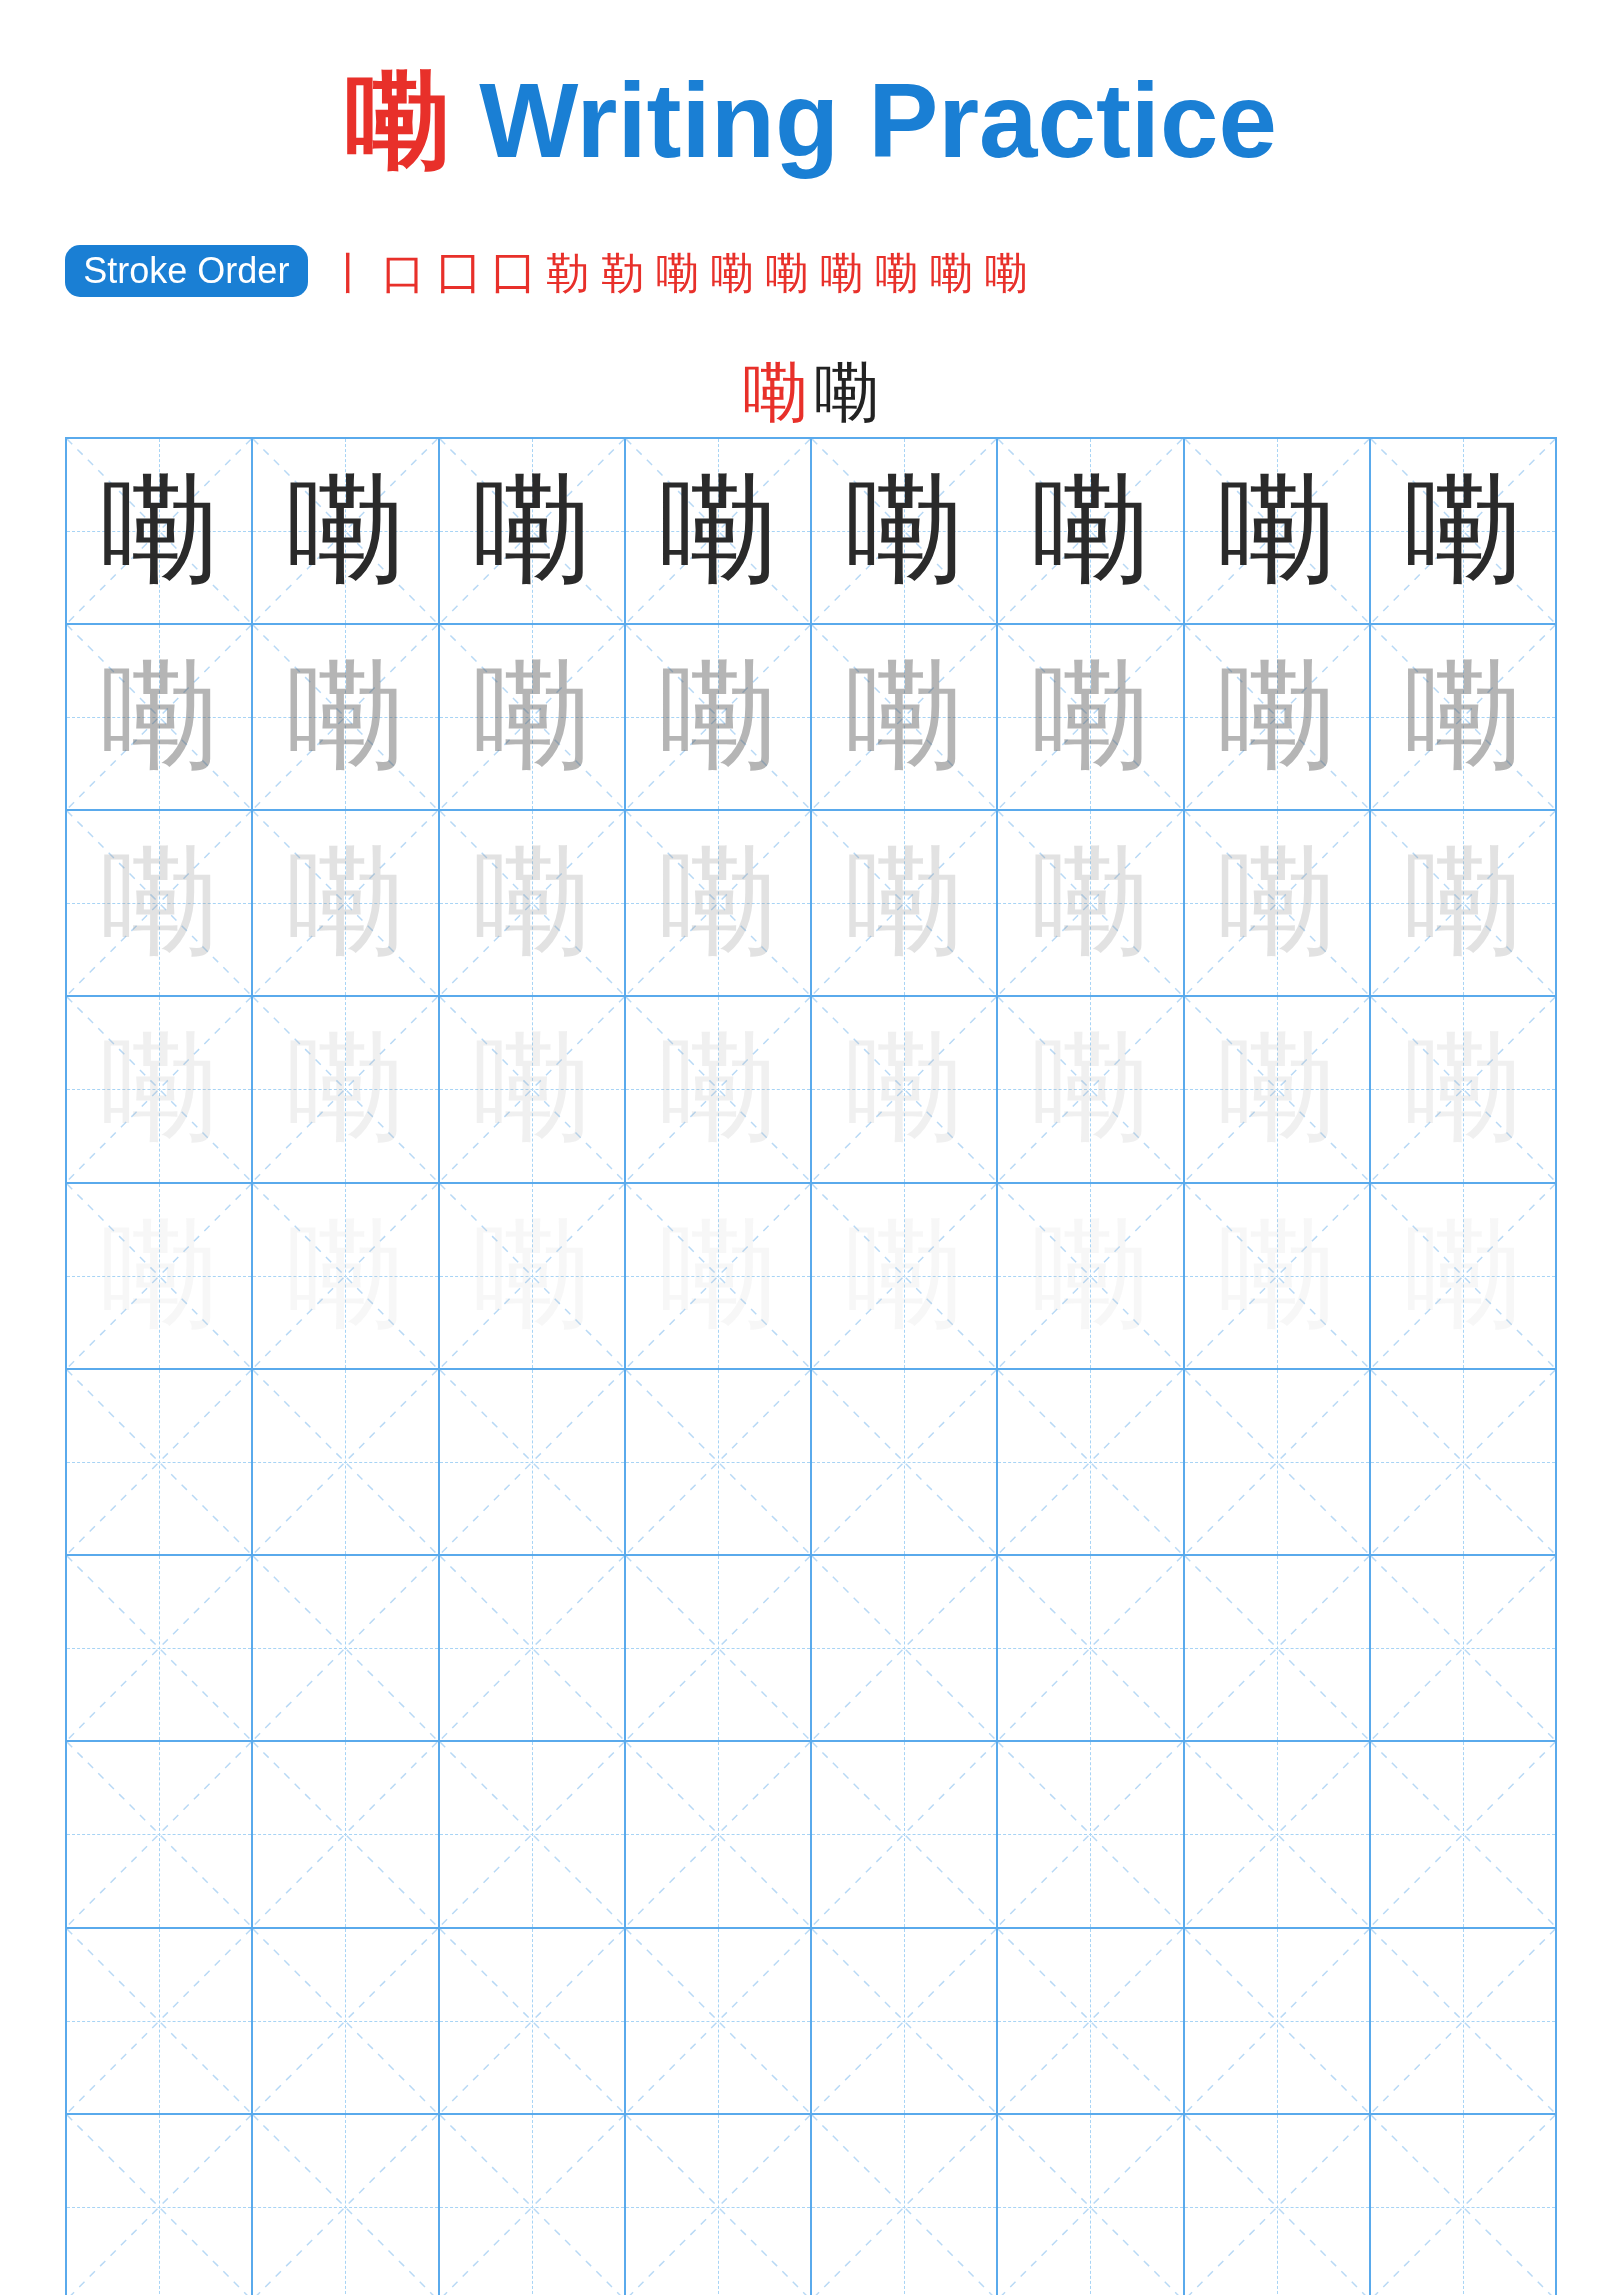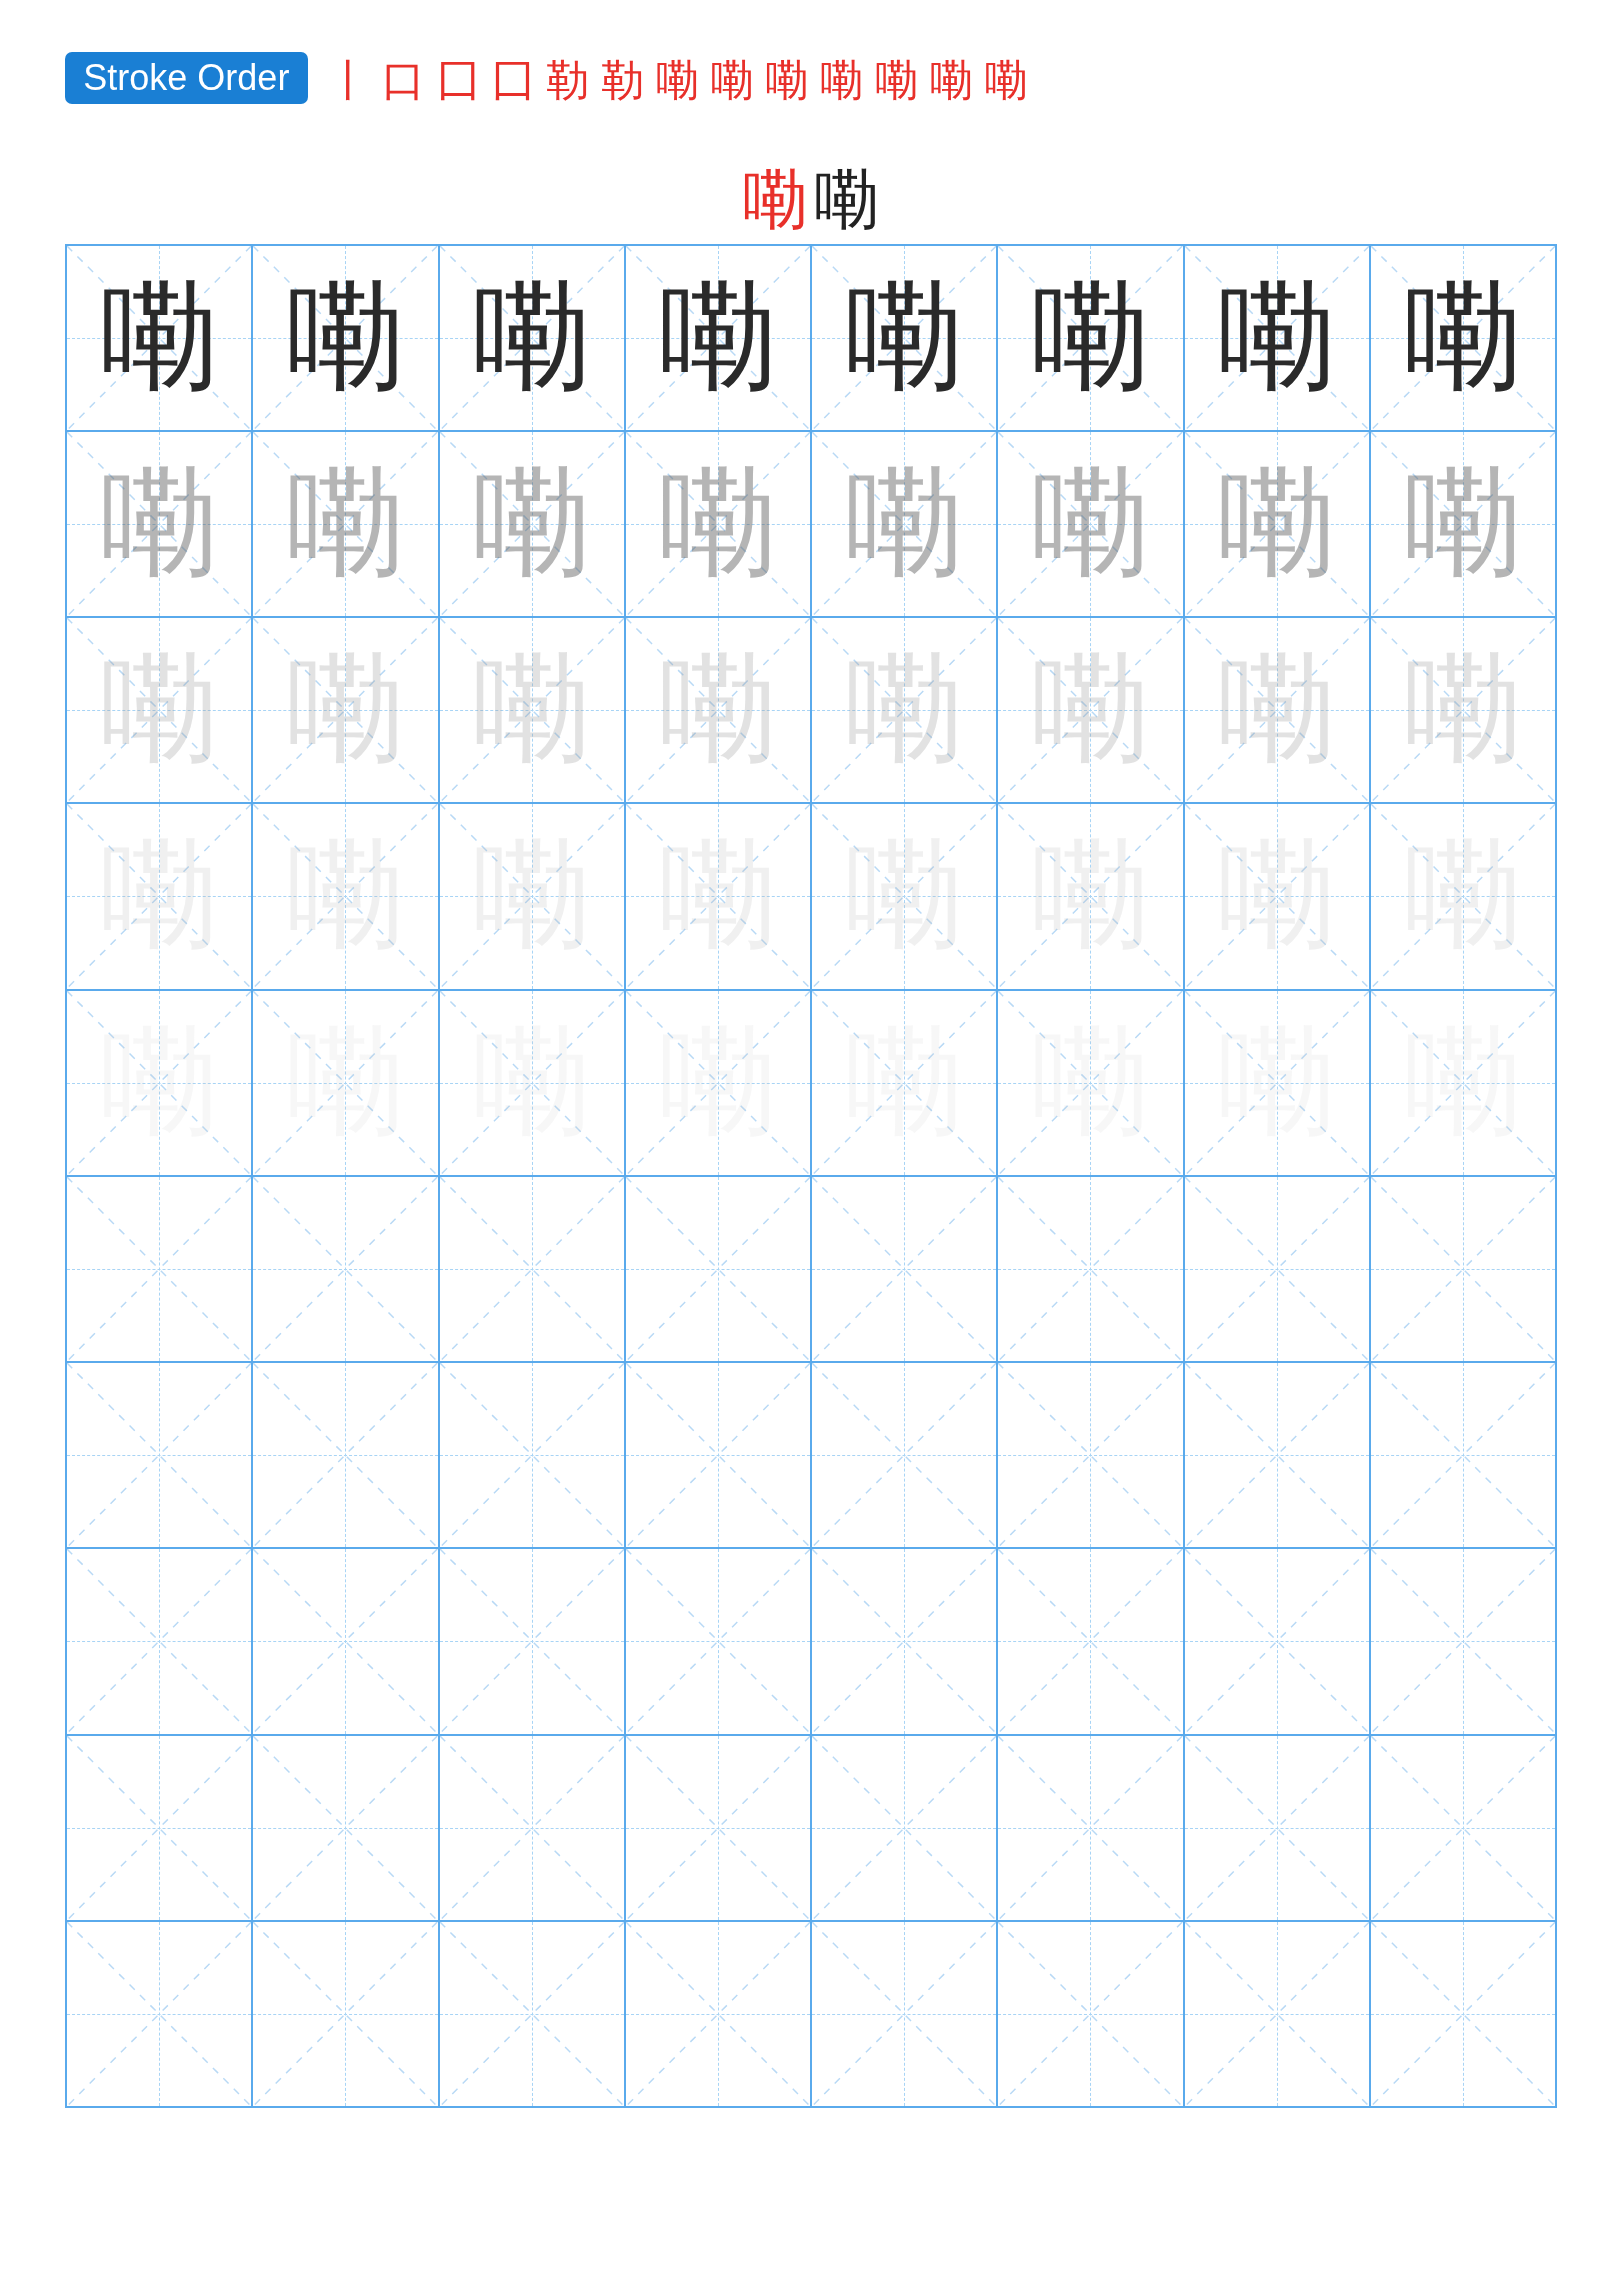--- a/index.html
+++ b/index.html
@@ -42,21 +42,21 @@
       margin-bottom: 39px;
       gap: 6.5px;
     }
 
     .stroke-order-badge {
       background: #1a7fd4;
       color: #fff;
       font-size: 36px;
       font-family: Arial, sans-serif;
       padding: 5.2px 18.3px;
-      border-radius: 7px;
+      border-radius: 15px;
       margin-right: 13px;
       white-space: nowrap;
     }
 
     .stroke-steps {
       display: flex;
       flex-direction: row;
       flex-wrap: wrap;
       align-items: center;
       gap: 11.8px;
@@ -162,20 +162,23 @@
 
     .grid-char.lightest {
       color: rgba(200,200,200,0.15);
     }
   </style>
 </head>
 <body>
 
 <div class="page">
 
+  <div class="title">
+    <span class="char">嘞</span><span> Writing Practice</span>
+  </div>
 
   <div class="stroke-order-section">
     <span class="stroke-order-badge">Stroke Order</span>
     <div class="stroke-steps">
 
     <span class="stroke-step">丨</span>
         <span class="stroke-step">口</span>
         <span class="stroke-step">囗</span>
         <span class="stroke-step">囗</span>
         <span class="stroke-step">勒</span>

